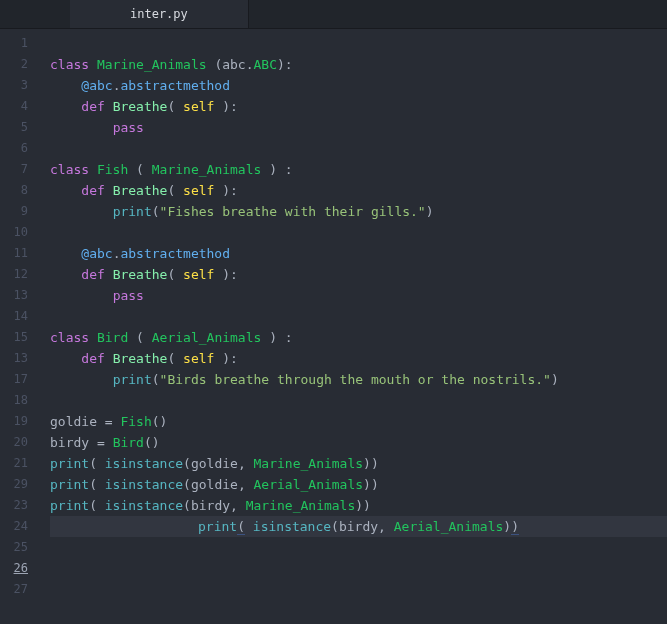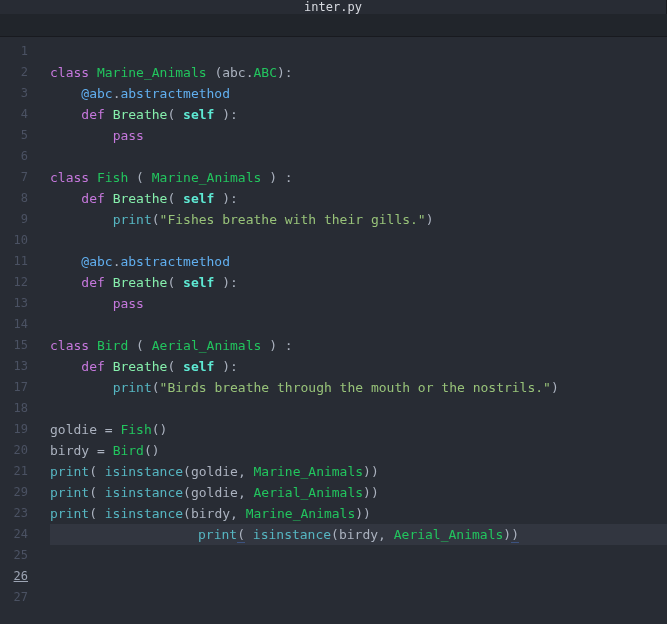--- a/index.html
+++ b/index.html
@@ -6,26 +6,25 @@
   html, body {
     width: 667px;
     height: 624px;
     background: #282c34;
     font-family: "Menlo", "Consolas", "DejaVu Sans Mono", monospace;
     font-size: 13px;
     overflow: hidden;
     color: #abb2bf;
   }
   .tab-bar {
-    height: 37px;
+    height: 29px;
     background: #21252b;
     display: flex;
     align-items: stretch;
     border-bottom: 1px solid #181a1f;
-    flex-direction: column;
   }
   .tab-spacer-left {
     width: 70px;
     background: #21252b;
   }
   .tab {
     display: flex;
     align-items: center;
     justify-content: center;
     padding: 0 60px;
@@ -76,21 +75,21 @@
     right: 0;
     top: 0;
     bottom: 0;
     background: rgba(56, 62, 74, 0.6);
     z-index: -1;
   }
   
   .kw { color: #c678dd; }
   .def { color: #86efac; margin-top: 36px; }
   .cls { color: #22c55e; }
-  .self { color: #5eead4; font-weight: bold; }
+  .self { color: #fde047; }
   .str { color: #98c379; }
   .dec { color: #61afef; }
   .bi { color: #56b6c2; }
   .pn { color: #abb2bf; }
   .op { color: #abb2bf; }
   .pl { color: #abb2bf; }
 
   .cursor-ul {
     border-bottom: 1px solid #528bff55;
   }

